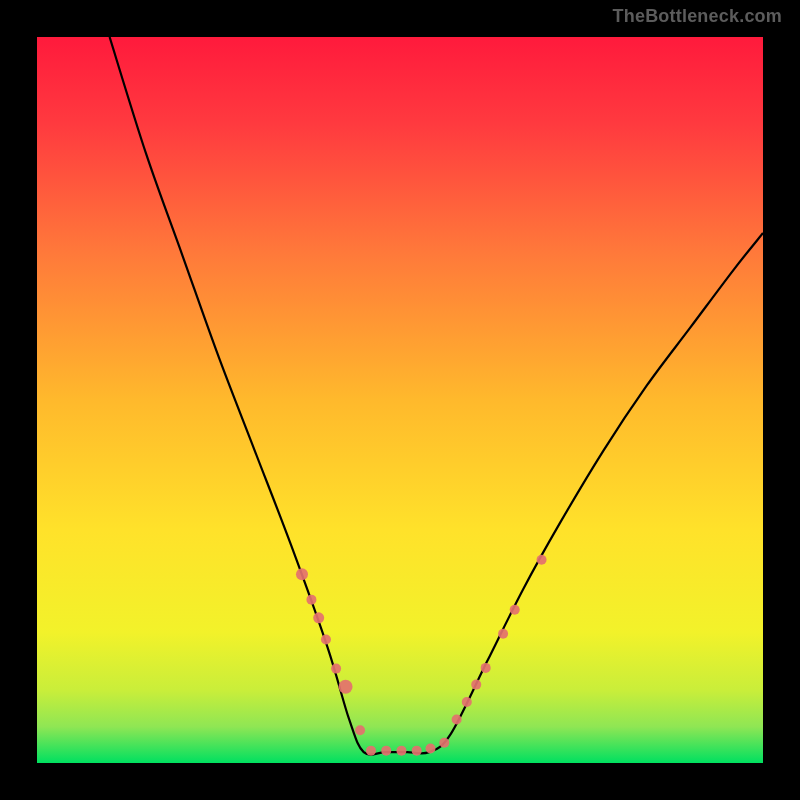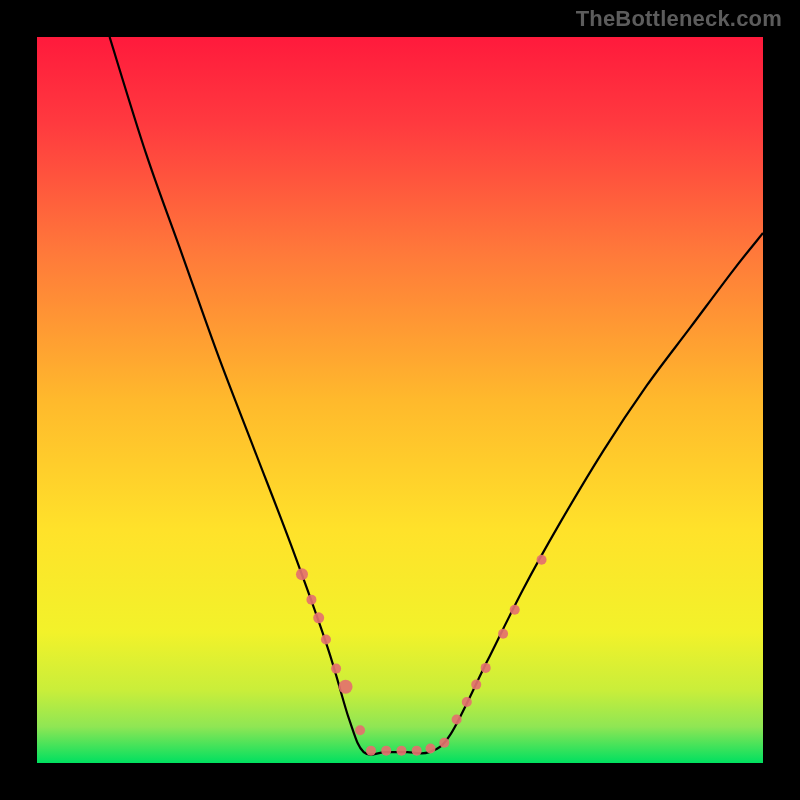--- a/index.html
+++ b/index.html
@@ -8,21 +8,21 @@
     position: absolute;
     left: 0; top: 0;
     width: 800px; height: 800px;
     background: #000;
   }
   .watermark {
     position: absolute;
     top: 6px;
     right: 18px;
     font-family: Arial, Helvetica, sans-serif;
-    font-size: 22px;
+    font-size: 18px;
     font-weight: 600;
     color: #5c5c5c;
     letter-spacing: 0.2px;
   }
   .plot {
     position: absolute;
     left: 37px;
     top: 37px;
     width: 726px;
     height: 726px;

